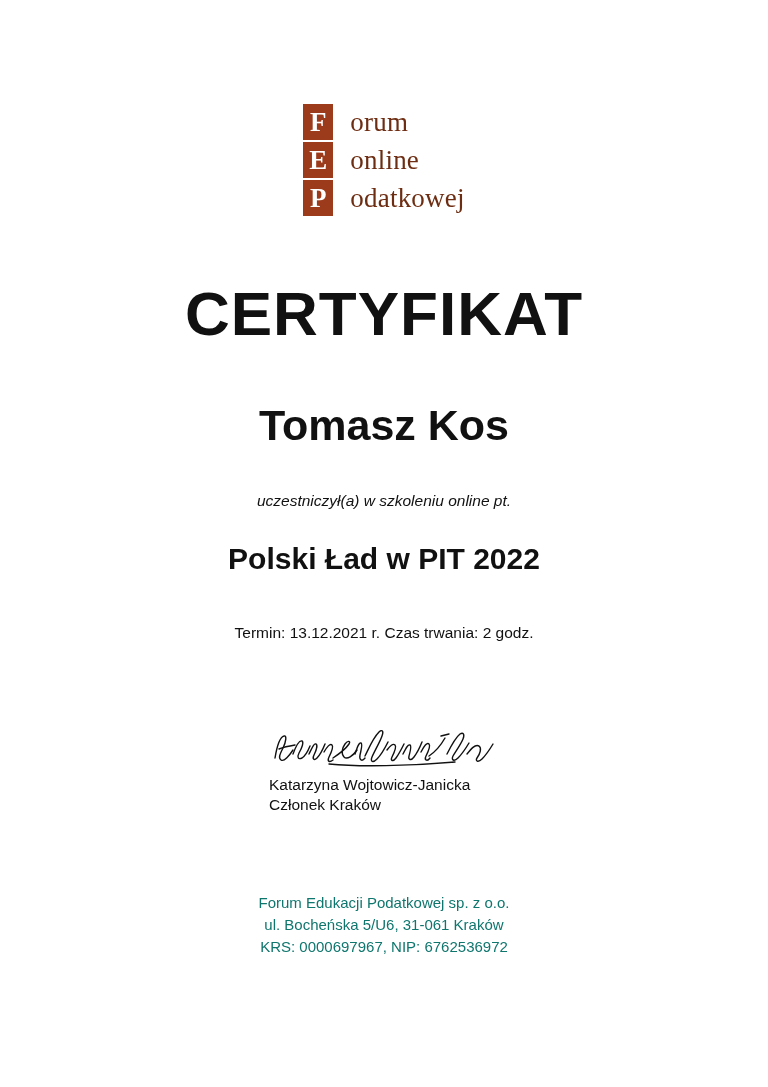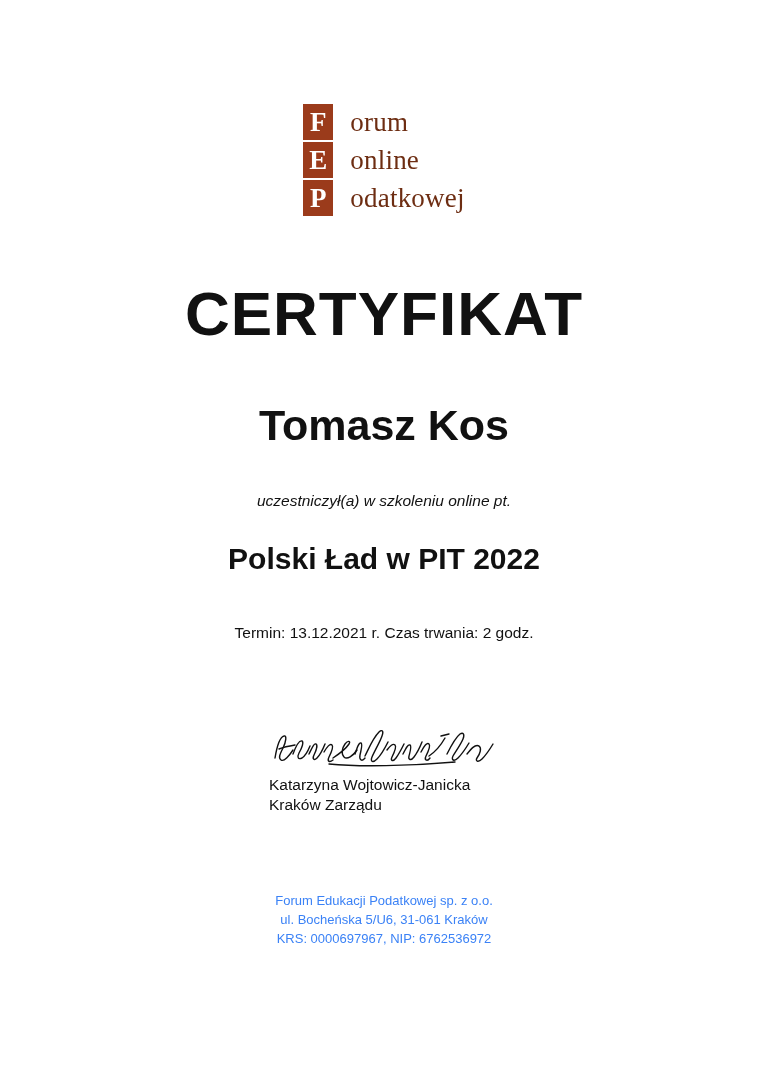--- a/index.html
+++ b/index.html
@@ -125,23 +125,23 @@
     text-align: center;
     color: #111111;
   }
 
   
   .footer {
     margin-top: 78px;
     display: flex;
     flex-direction: column;
     align-items: center;
-    font-size: 13px;
+    font-size: 15px;
     line-height: 1.45;
-    color: #3b82f6;
+    color: #0f766e;
   }
   .footer div { text-align: center; }
 </style>
 </head>
 <body>
 
 <div class="page">
 
   <div class="logo">
     <div class="logo-row">
@@ -183,21 +183,21 @@
         <path d="M134 30 C137 24, 139 20, 141 21 C143 22, 141 28, 140 32 C139 36, 142 37, 145 33 C148 29, 151 23, 153 18"></path>
         <path d="M152 28 C155 22, 158 18, 160 20 C162 22, 159 28, 157 32 C155 36, 158 38, 161 34"></path>
         <path d="M160 32 C166 28, 172 21, 176 14"></path>
         <path d="M172 12 L180 10"></path>
         <path d="M178 30 C182 22, 186 14, 191 10 C194 8, 196 10, 194 15 C192 20, 187 27, 184 32 C182 36, 185 38, 189 34 C193 30, 197 24, 200 19"></path>
         <path d="M198 30 C202 25, 206 20, 210 22 C213 24, 211 30, 208 34 C206 37, 209 39, 213 35 C217 31, 221 25, 224 20"></path>
         <path d="M60 40 C90 43, 140 42, 186 38"></path>
       </g>
     </svg>
     <div class="signer-name">Katarzyna Wojtowicz-Janicka</div>
-    <div class="signer-role">Kraków Zarządu</div>
+    <div class="signer-role">Członek Kraków</div>
   </div>
 
   <div class="footer">
     <div>Forum Edukacji Podatkowej sp. z o.o.</div>
     <div>ul. Bocheńska 5/U6, 31-061 Kraków</div>
     <div>KRS: 0000697967, NIP: 6762536972</div>
   </div>
 
 </div>
 

